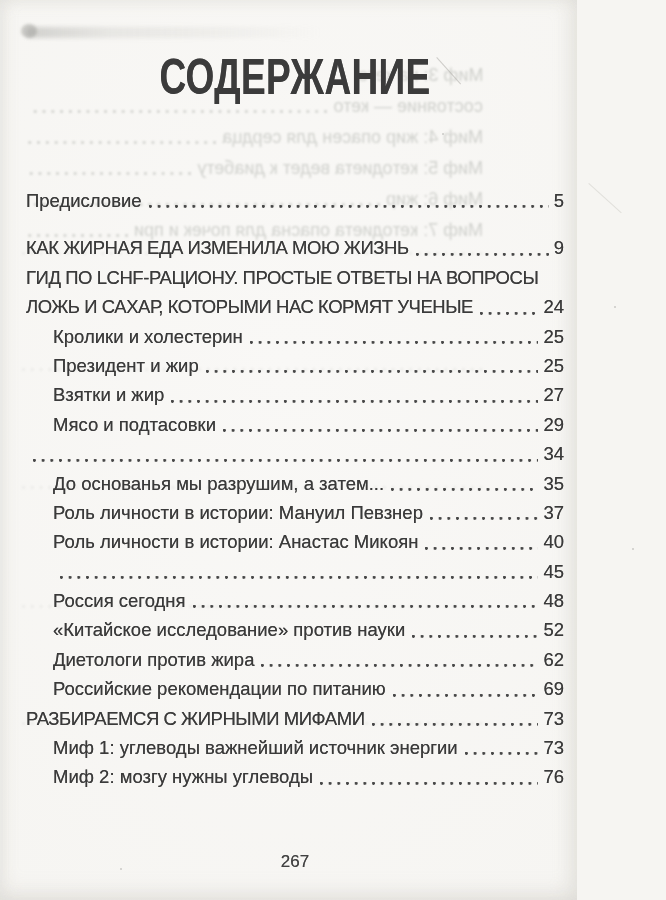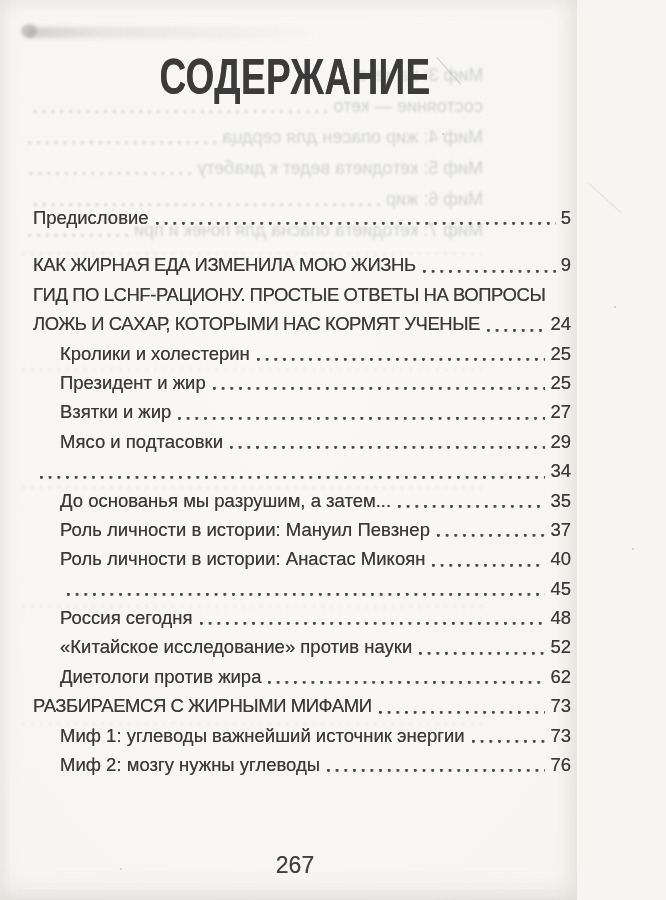--- a/index.html
+++ b/index.html
@@ -33,35 +33,35 @@
   .scratch.s1{left:437px;top:57px;width:36px;transform:rotate(48deg);}
   .scratch.s2{left:589px;top:183px;width:44px;transform:rotate(42deg);opacity:.32;}
   .speck{position:absolute;width:2px;height:2px;border-radius:50%;background:rgba(120,120,118,.35);}
 
   
   h1.title{position:absolute;left:26px;top:51px;width:538px;margin:0;text-align:center;
     font-size:50px;line-height:52px;font-weight:bold;color:#3b3b3b;
     transform:scaleX(.74);letter-spacing:.5px;text-shadow:0 0 .6px rgba(59,59,59,.8);}
 
   
-  .toc{position:absolute;left:33px;top:186px;width:538px;margin-top:17px;}
+  .toc{position:absolute;left:26px;top:186px;width:538px;}
   .row{display:flex;align-items:baseline;height:29.4px;font-size:18.5px;line-height:29.4px;
     white-space:nowrap;text-shadow:0 0 .5px rgba(58,58,58,.75);}
   .row.gap-after{margin-bottom:18px;}
   .row.indent{padding-left:27px;}
   .row.caps .label{letter-spacing:-.45px;}
   .label{flex:0 0 auto;}
   .leader{flex:1 1 auto;position:relative;align-self:stretch;margin:0 2px 0 5px;}
   .leader::after{content:"";position:absolute;left:2px;right:3px;bottom:7px;height:3px;
     background-image:radial-gradient(circle at 1.4px 1.4px,#474747 1.25px,transparent 1.65px);
     background-size:8.7px 3px;background-repeat:repeat-x;}
   .pagenum{flex:0 0 auto;text-align:right;}
 
   .folio{position:absolute;left:26px;top:852px;width:538px;text-align:center;
-    font-size:23px;color:#414141;text-shadow:0 0 .5px rgba(60,60,60,.7);}
+    font-size:17px;color:#414141;text-shadow:0 0 .5px rgba(60,60,60,.7);}
 </style>
 </head>
 <body>
 
 <div class="page">
 
   <div class="ghost-layer">
     <div class="ghost-dots" style="top:252px"></div>
     <div class="ghost-dots" style="top:368px"></div>
     <div class="ghost-dots" style="top:486px"></div>
@@ -175,20 +175,25 @@
       <div class="row indent">
     <span class="label">«Китайское исследование» против науки</span>
     <span class="leader"></span>
     <span class="pagenum">52</span>
   </div>
       <div class="row indent">
     <span class="label">Диетологи против жира</span>
     <span class="leader"></span>
     <span class="pagenum">62</span>
   </div>
+      <div class="row indent">
+    <span class="label">Российские рекомендации по питанию</span>
+    <span class="leader"></span>
+    <span class="pagenum">69</span>
+  </div>
       <div class="row caps">
     <span class="label">РАЗБИРАЕМСЯ С ЖИРНЫМИ МИФАМИ</span>
     <span class="leader"></span>
     <span class="pagenum">73</span>
   </div>
       <div class="row indent">
     <span class="label">Миф 1: углеводы важнейший источник энергии</span>
     <span class="leader"></span>
     <span class="pagenum">73</span>
   </div>

